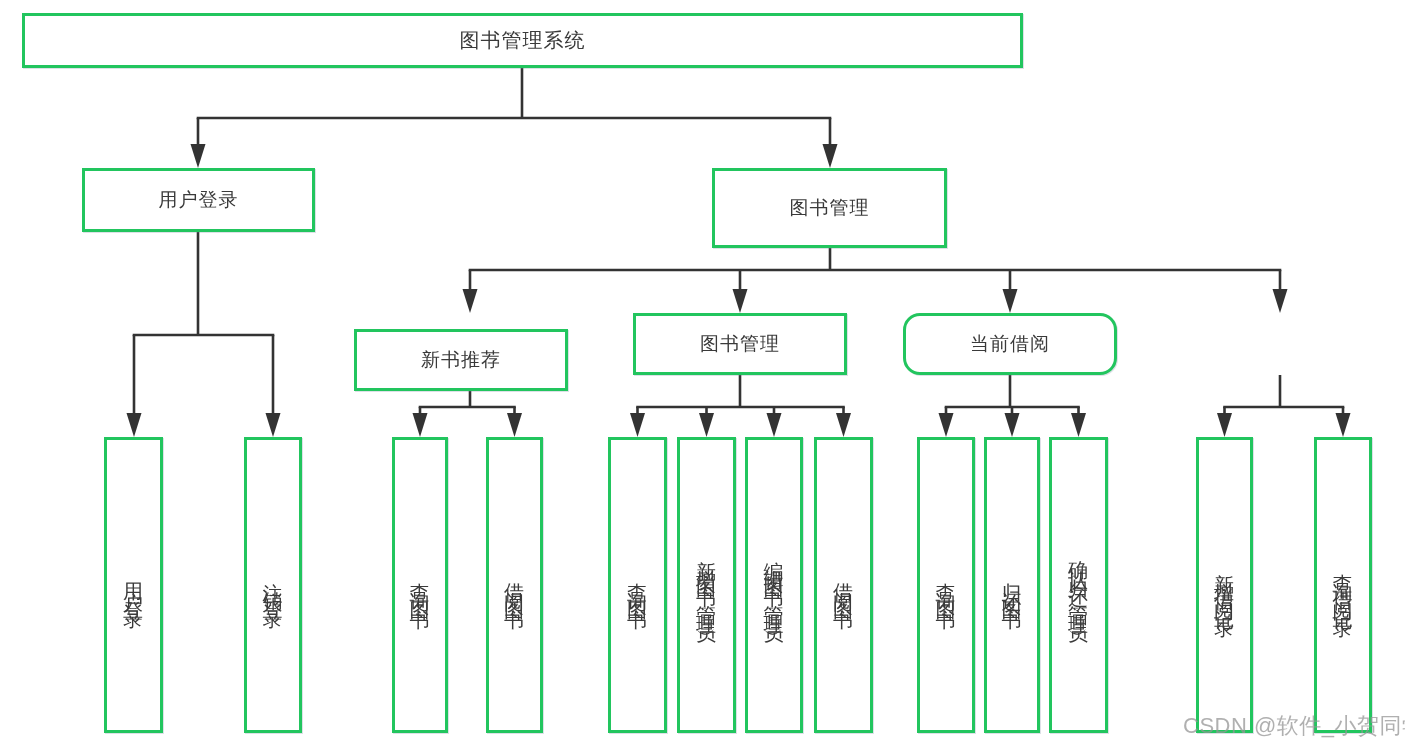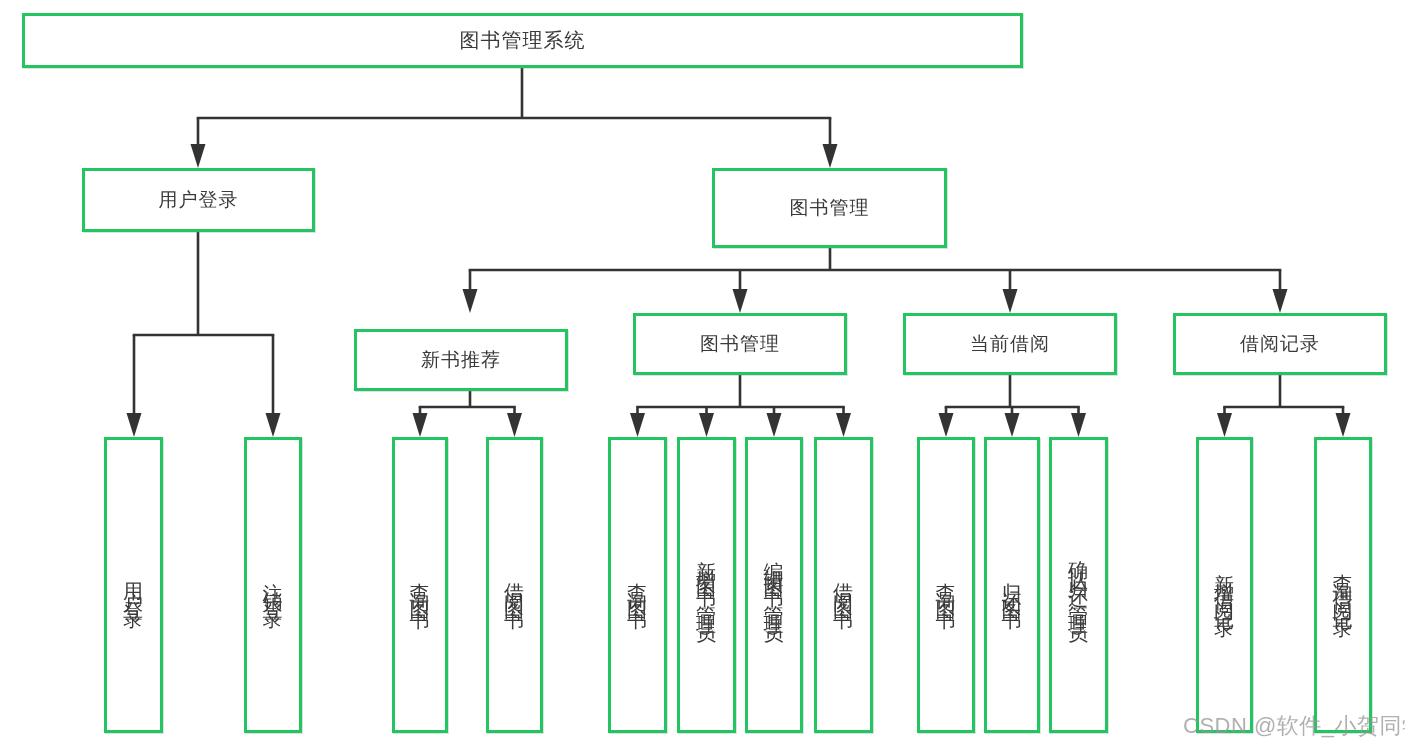--- a/index.html
+++ b/index.html
@@ -145,25 +145,22 @@
   <div class="node h" style="left:712px; top:168px; width:235px; height:80px;">
     <span>图书管理</span>
   </div>
 
   <div class="node h" style="left:354px; top:313px; width:214px; height:62px;margin-top:16px;">
     <span>新书推荐</span>
   </div>
   <div class="node h" style="left:633px; top:313px; width:214px; height:62px;">
     <span>图书管理</span>
   </div>
-  <div class="node h" style="left:903px; top:313px; width:214px; height:62px;">
+  <div class="node h" style="left:903px; top:313px; width:214px; height:62px;border-radius:17px;">
     <span>当前借阅</span>
-  </div>
-  <div class="node h" style="left:1173px; top:313px; width:214px; height:62px;">
-    <span>借阅记录</span>
   </div>
 
   <div class="node v" style="left:104px; top:437px; width:59px; height:296px;">
     <span>用户登录</span>
   </div>
   <div class="node v" style="left:244px; top:437px; width:58px; height:296px;">
     <span>注销登录</span>
   </div>
 
   <div class="node v" style="left:392px; top:437px; width:56px; height:296px;">

